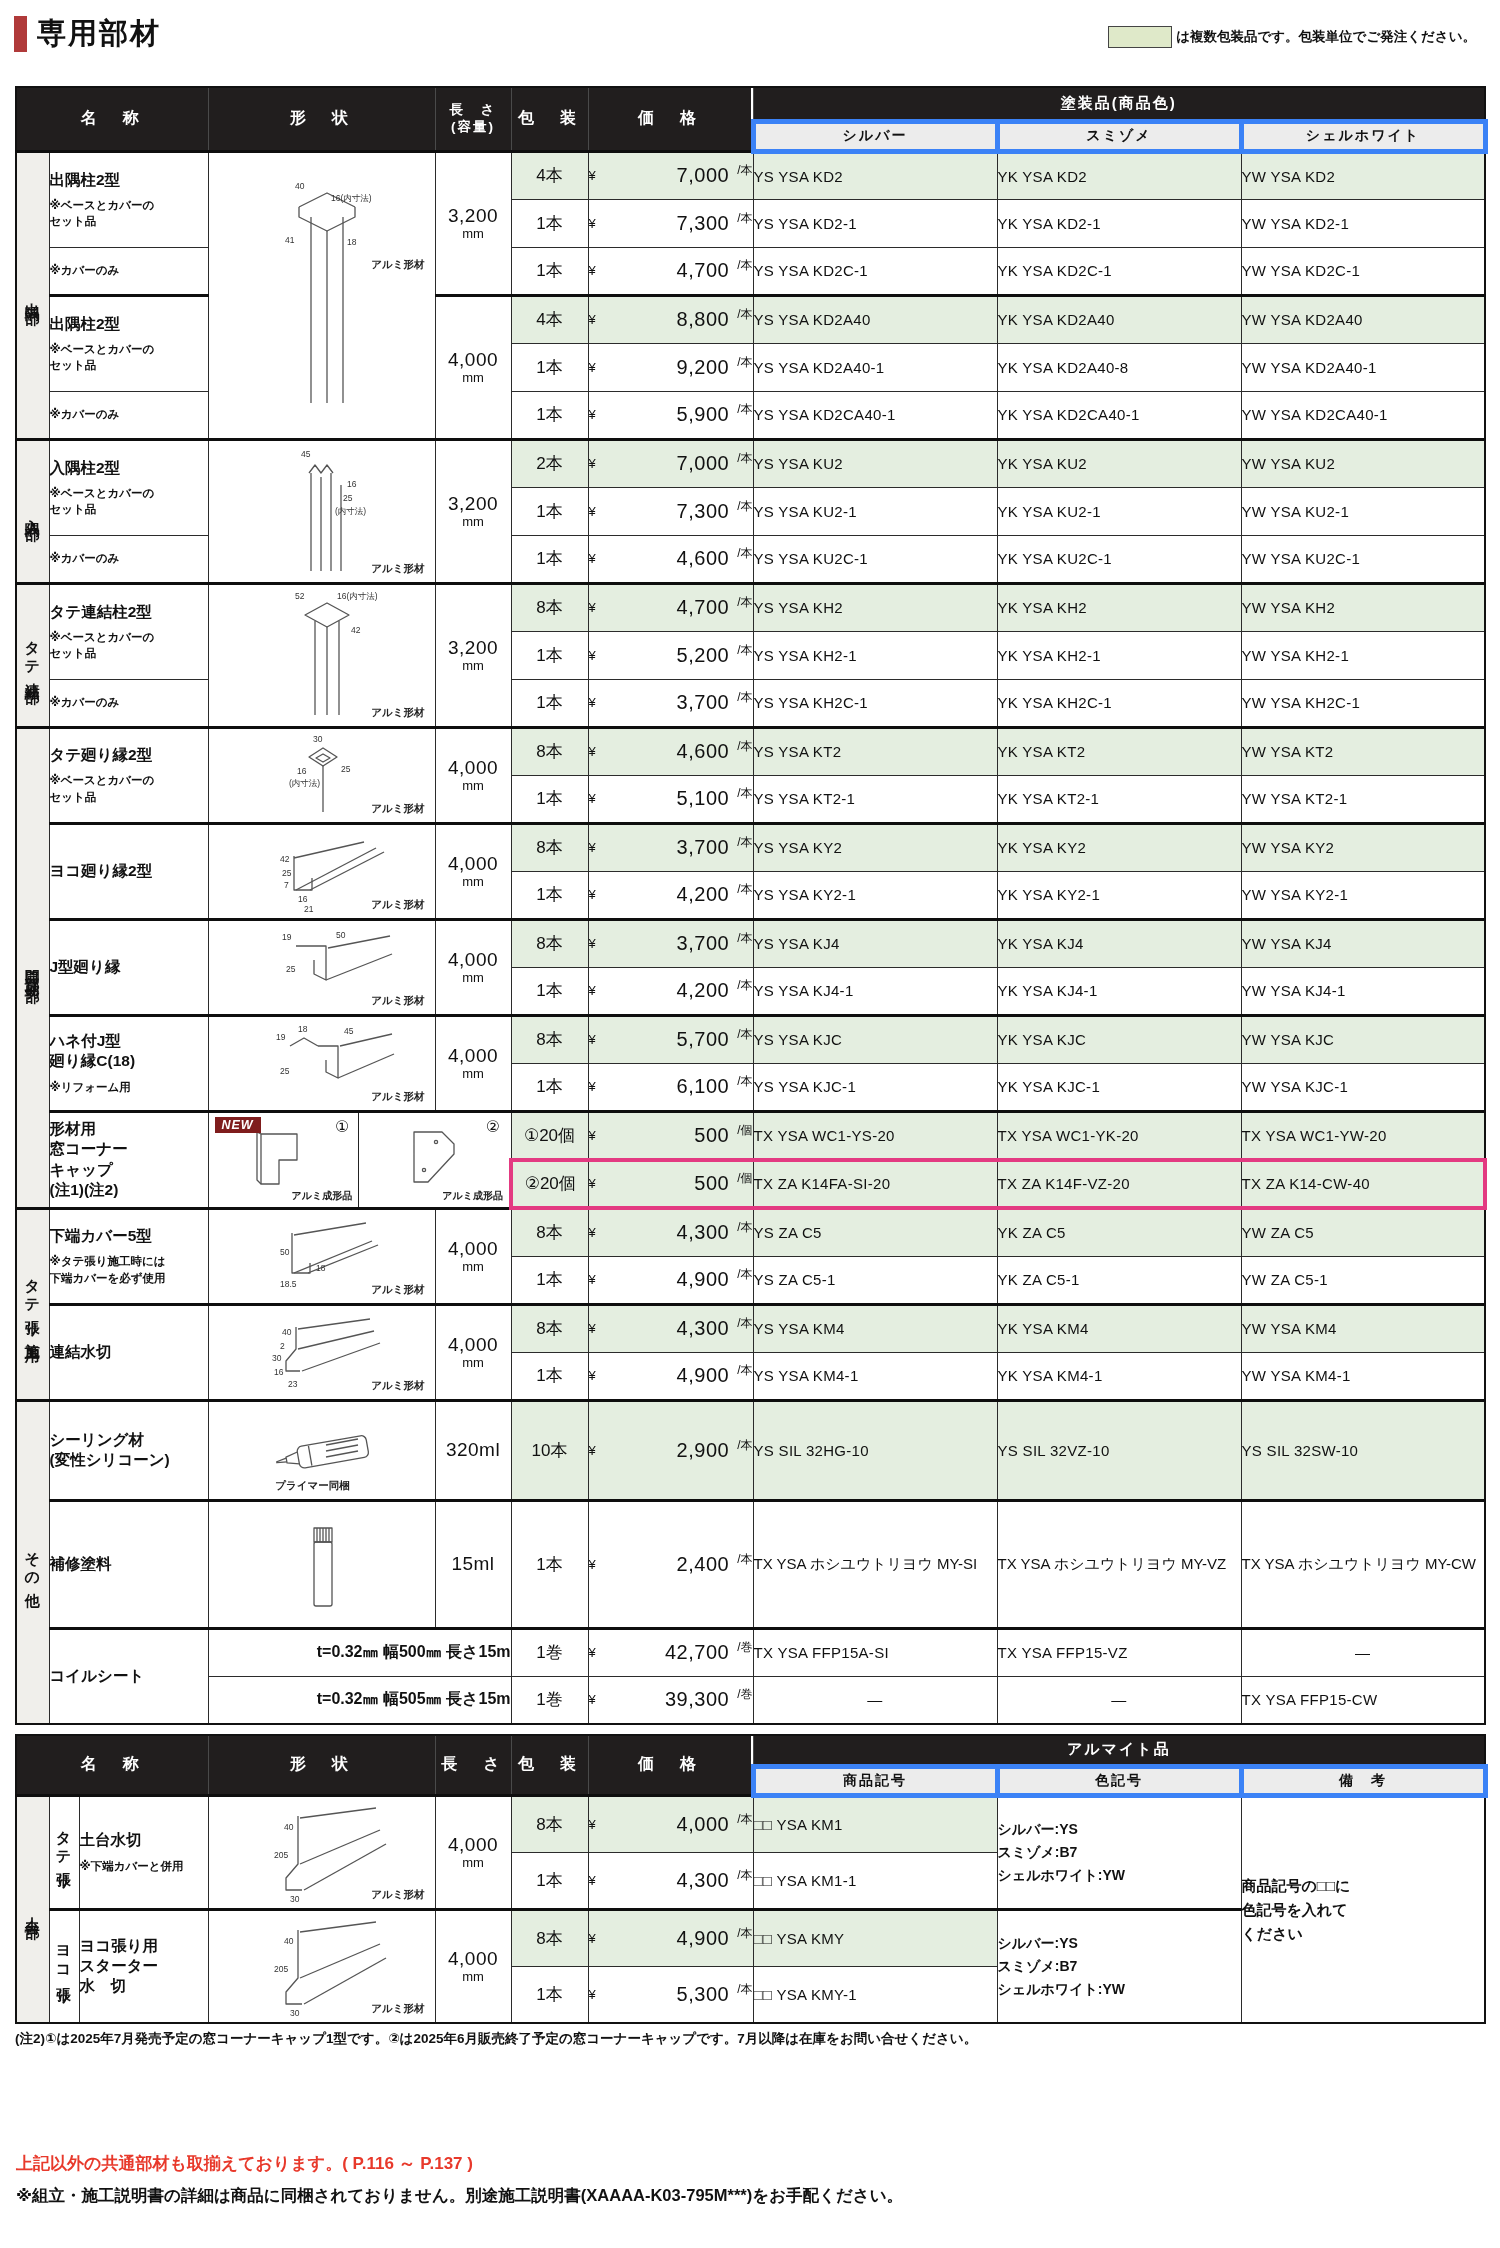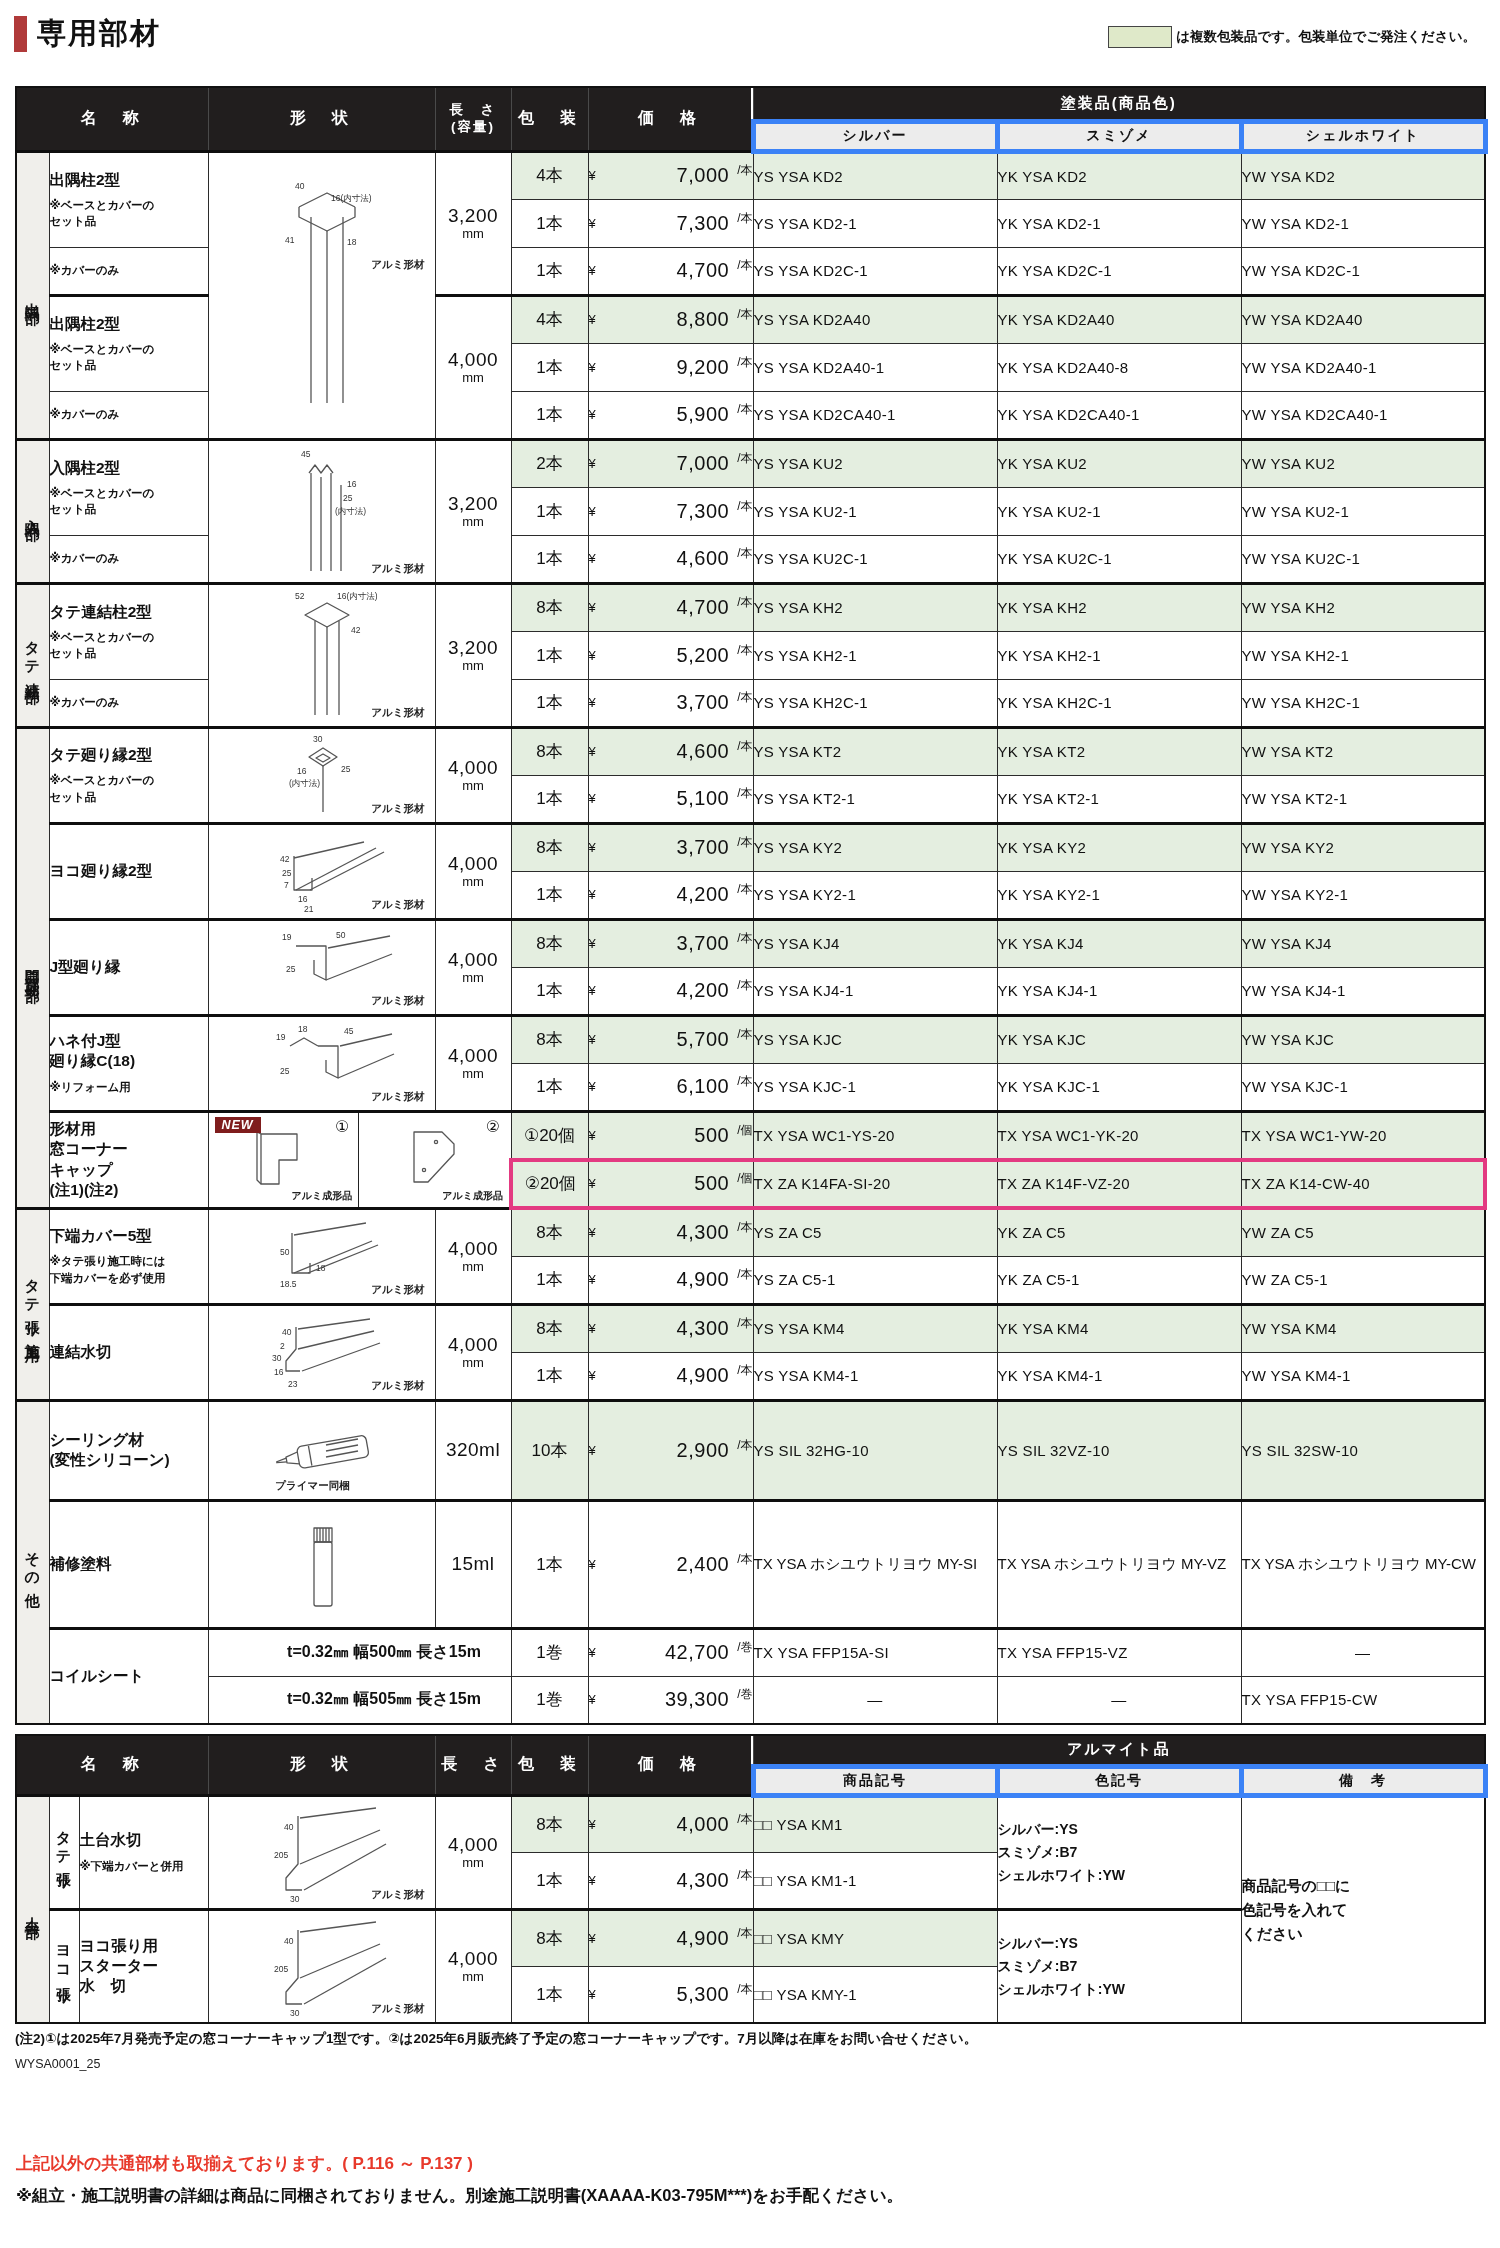--- a/index.html
+++ b/index.html
@@ -35,21 +35,21 @@
   .scap{position:absolute;right:10px;bottom:6px;font-size:10.5px;font-weight:bold;color:#222;}
   .scap-mid{bottom:auto;top:37%;}
   .scap-c{right:auto;left:46%;transform:translateX(-50%);}
   .splitwrap{display:flex;height:94px;align-items:stretch;}
   .half{flex:1;position:relative;display:flex;align-items:center;justify-content:center;}
   .h2{border-left:1px solid #222;}
   .cnum{position:absolute;top:4px;right:9px;font-size:16px;color:#111;}
   .half .scap{right:6px;bottom:4px;font-size:10px;}
   .new-badge{position:absolute;top:4px;left:6px;background:#7f1d1d;color:#fff;font-weight:bold;
              font-style:italic;font-size:12.5px;letter-spacing:1px;padding:1px 7px;}
-  .coiltxt{font-size:16px;font-weight:bold;text-align:center;padding-left:22px;margin-left:27px;}
+  .coiltxt{font-size:16px;font-weight:bold;text-align:right;padding-left:22px;margin-left:27px;}
   .len{text-align:center;}
   .len1{font-size:19px;letter-spacing:0.5px;}
   .len2{font-size:13px;margin-top:-1px;}
   .pk{text-align:center;font-size:17px;}
   .pr{padding:0 12px;}
   .prflex{display:flex;align-items:center;}
   .yen{font-size:13px;}
   .amt{flex:1;text-align:right;font-size:20px;letter-spacing:0.5px;}
   .per{font-size:12px;margin-left:8px;transform:translateY(-5px);}
   .cd{text-align:left;padding-left:10px;font-size:15px;letter-spacing:0.3px;}
@@ -1007,21 +1007,20 @@
               </td>
               <td class="cd">□□ YSA KMY-1</td>
             </tr>
           </tbody>
       </table>
     </div>
 
     <div class="footnotes">
       <div>(注2)①は2025年7月発売予定の窓コーナーキャップ1型です。②は2025年6月販売終了予定の窓コーナーキャップです。7月以降は在庫をお問い合せください。</div>
     </div>
-    <div class="doccode">WYSA0001_25</div>
   </div>
 
   <div class="bottom-notes">
     <p class="morelink">上記以外の共通部材も取揃えております。( P.116 ～ P.137 )</p>
     <p class="manualnote">※組立・施工説明書の詳細は商品に同梱されておりません。別途施工説明書(XAAAA-K03-795M***)をお手配ください。</p>
   </div>
 
 </div>
 
 </body></html>

